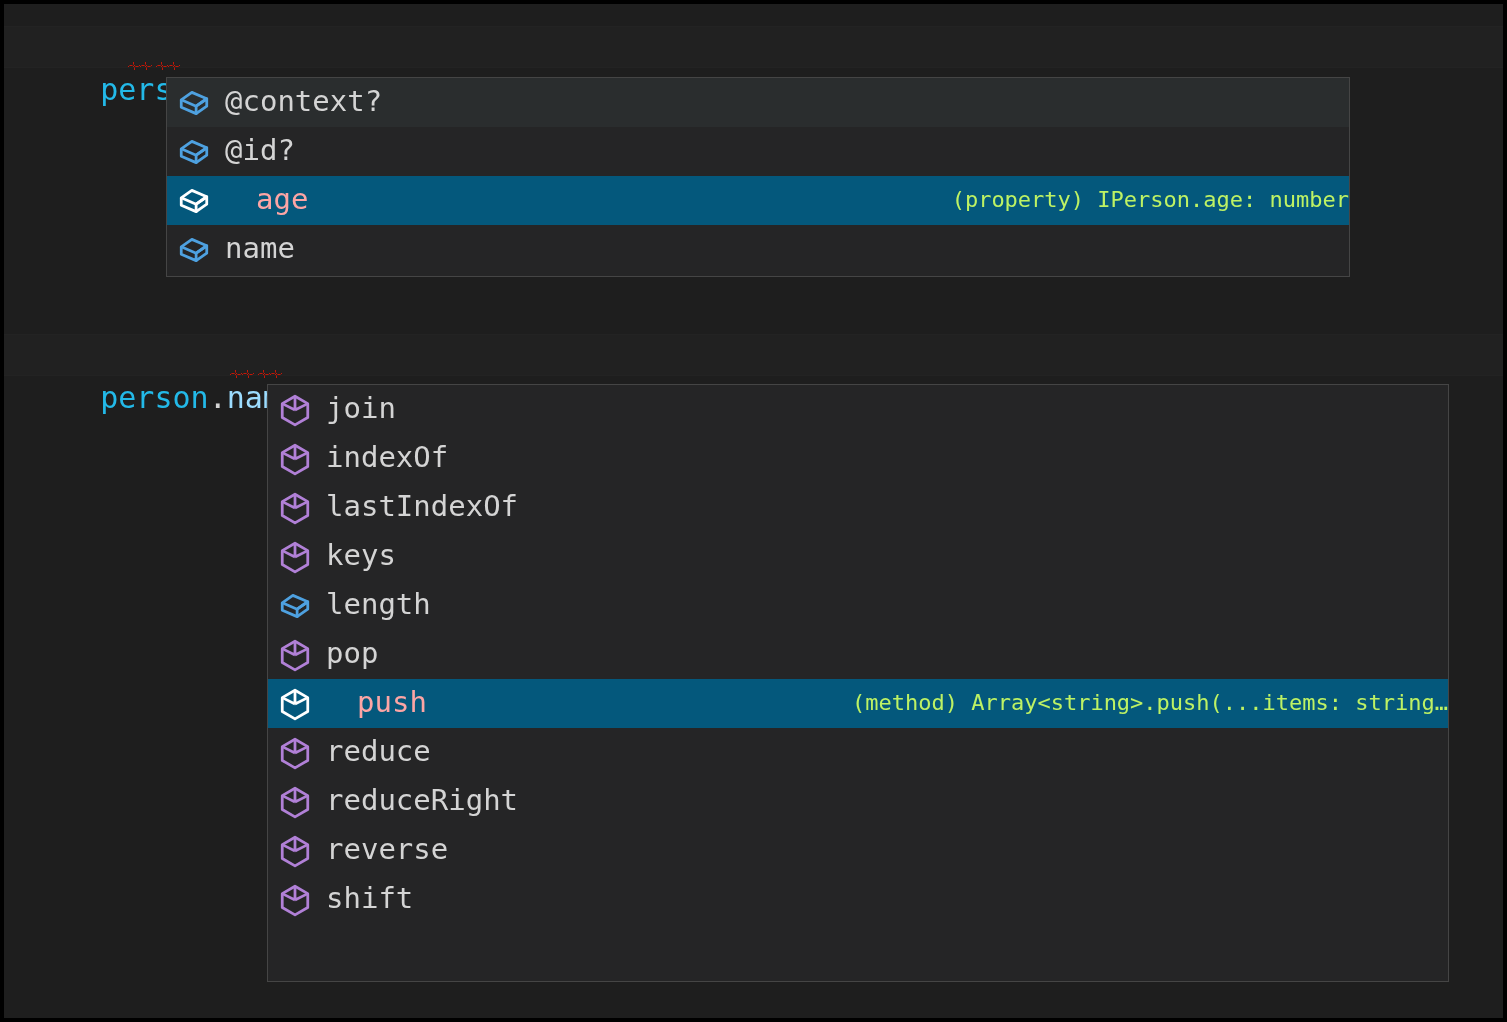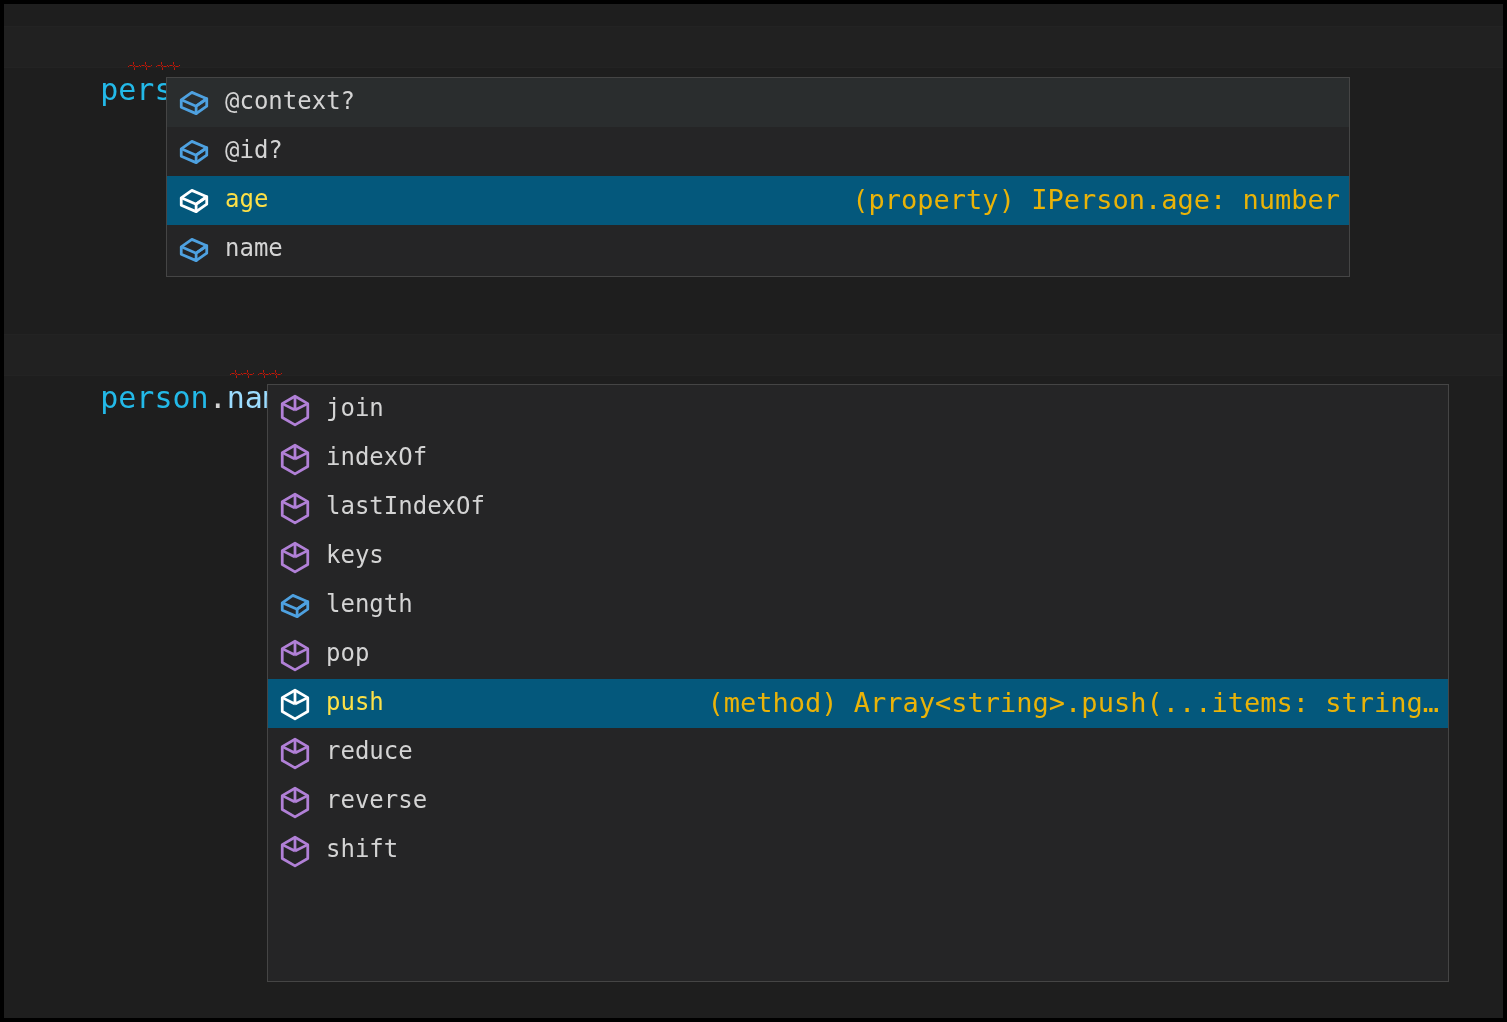--- a/index.html
+++ b/index.html
@@ -82,32 +82,32 @@
 
   .icon-box {
     flex: 0 0 auto;
     width: 34px;
     height: 34px;
     margin-right: 14px;
     display: block;
   }
   .row-label {
     flex: 0 0 auto;
-    font-size: 24px;
+    font-size: 29px;
     line-height: 1;
     padding-bottom: 3px;
   }
-  .sel .row-label { color: #fde047; }
+  .sel .row-label { color: #fca5a5; margin-left: 31px; }
 
   .row-detail {
     flex: 1 1 auto;
     text-align: right;
-    padding-right: 9px;
-    font-size: 27px;
-    color: #eab308;
+    padding-right: 0;
+    font-size: 22px;
+    color: #bef264;
     overflow: hidden;
     text-overflow: ellipsis;
     white-space: nowrap;
     padding-bottom: 2px;
   }
 
   
   #widget-one {
     left: 162px;
     top: 73px;
@@ -242,20 +242,28 @@
           <path d="M16 3 L16 16 M16 16 L28 10 M16 16 L4 10" fill="none" stroke="#b180d7" stroke-width="2.6" stroke-linejoin="round"></path>
         </svg>
         <span class="row-label">reduce</span>
         <span class="row-detail"></span>
       </div>
       <div class="suggest-row">
         <svg class="icon-box" viewBox="0 0 32 32">
           <path d="M16 3 L28 10 L28 23 L16 30 L4 23 L4 10 Z" fill="none" stroke="#b180d7" stroke-width="2.6" stroke-linejoin="round"></path>
           <path d="M16 3 L16 16 M16 16 L28 10 M16 16 L4 10" fill="none" stroke="#b180d7" stroke-width="2.6" stroke-linejoin="round"></path>
         </svg>
+        <span class="row-label">reduceRight</span>
+        <span class="row-detail"></span>
+      </div>
+      <div class="suggest-row">
+        <svg class="icon-box" viewBox="0 0 32 32">
+          <path d="M16 3 L28 10 L28 23 L16 30 L4 23 L4 10 Z" fill="none" stroke="#b180d7" stroke-width="2.6" stroke-linejoin="round"></path>
+          <path d="M16 3 L16 16 M16 16 L28 10 M16 16 L4 10" fill="none" stroke="#b180d7" stroke-width="2.6" stroke-linejoin="round"></path>
+        </svg>
         <span class="row-label">reverse</span>
         <span class="row-detail"></span>
       </div>
       <div class="suggest-row">
         <svg class="icon-box" viewBox="0 0 32 32">
           <path d="M16 3 L28 10 L28 23 L16 30 L4 23 L4 10 Z" fill="none" stroke="#b180d7" stroke-width="2.6" stroke-linejoin="round"></path>
           <path d="M16 3 L16 16 M16 16 L28 10 M16 16 L4 10" fill="none" stroke="#b180d7" stroke-width="2.6" stroke-linejoin="round"></path>
         </svg>
         <span class="row-label">shift</span>
         <span class="row-detail"></span>

